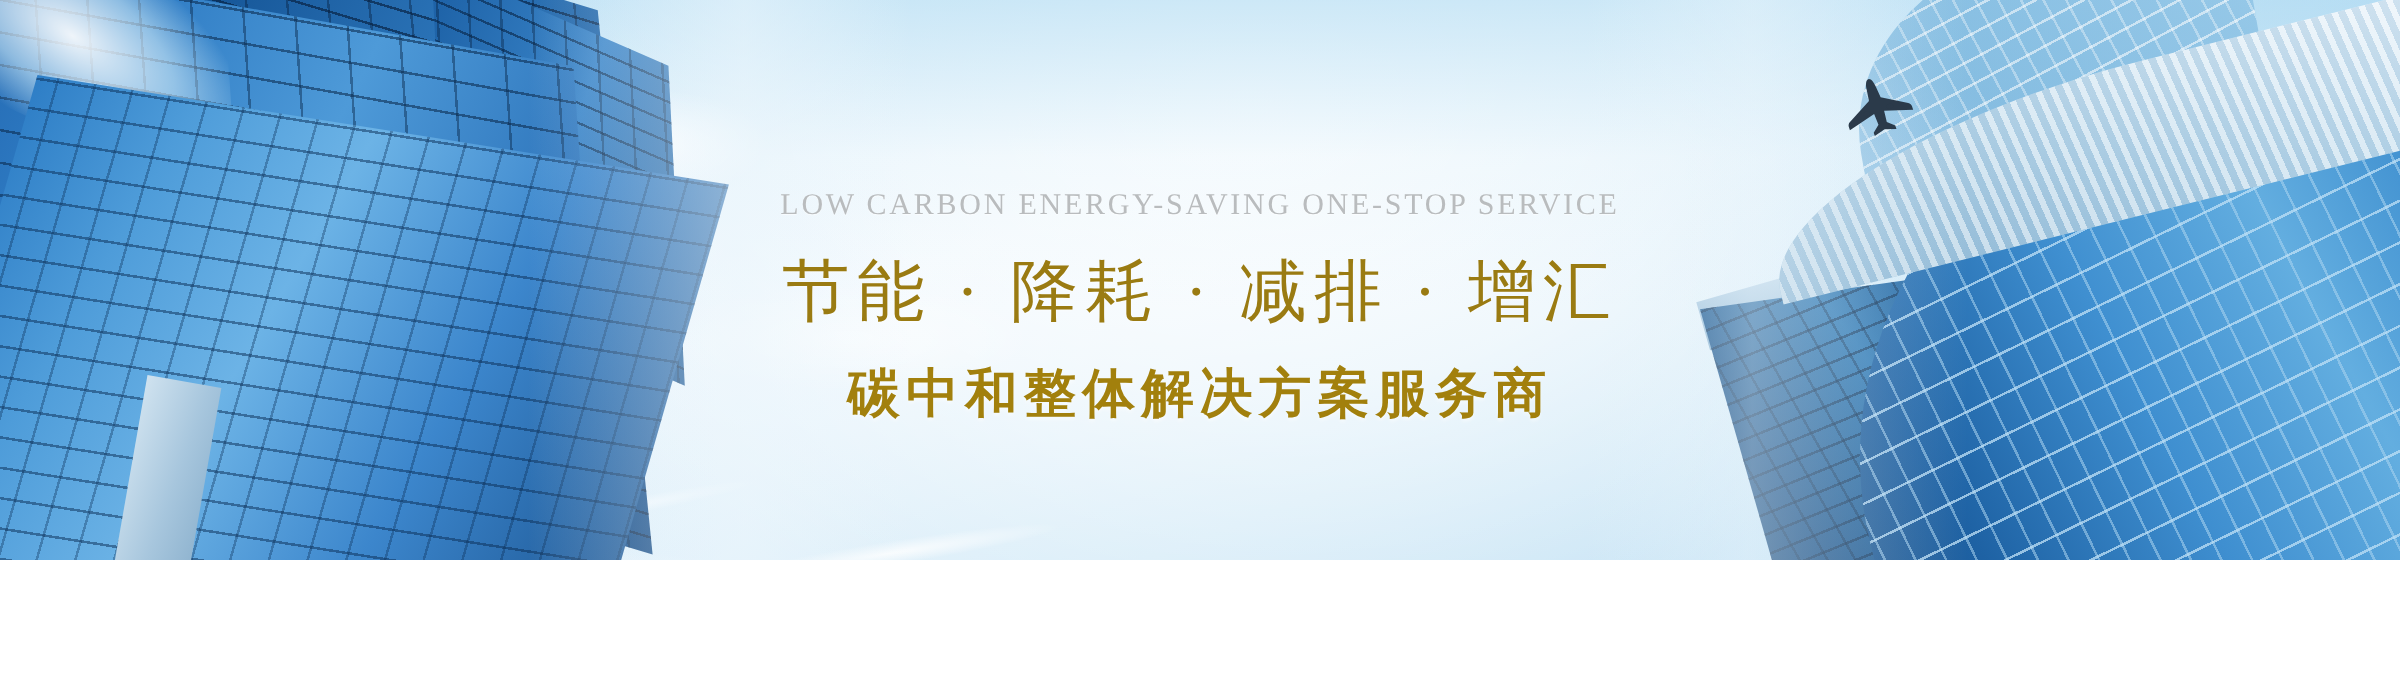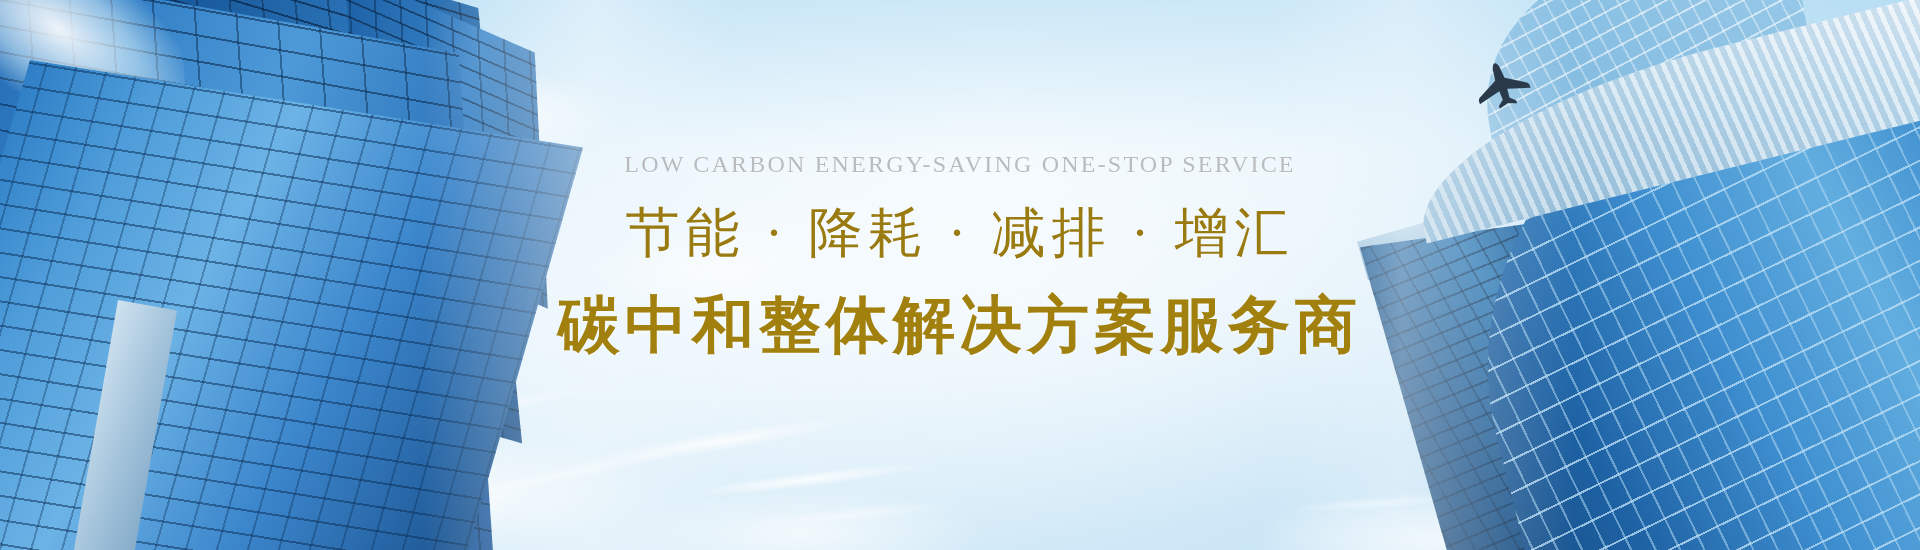--- a/index.html
+++ b/index.html
@@ -5,21 +5,21 @@
   html, body {
     margin: 0;
     padding: 0;
     background: #ffffff;
   }
   * { box-sizing: border-box; }
 
   .banner {
     position: relative;
     width: 1920px;
-    height: 550px;
+    height: 448px;
     overflow: hidden;
     font-family: "Liberation Sans", "DejaVu Sans", sans-serif;
     
     background:
       radial-gradient(ellipse 900px 620px at 52% 18%, rgba(255,255,255,0.96) 0%, rgba(255,255,255,0.55) 38%, rgba(255,255,255,0.0) 72%),
       linear-gradient(160deg, #cfe9f7 0%, #e3f2fb 22%, #eef7fd 42%, #d7ecf8 68%, #b9dcf2 100%);
   }
 
   
   .sky-wash {
@@ -231,21 +231,21 @@
     letter-spacing: 6px;
     color: #9a7b12;
     line-height: 1;
     margin: 0 0 34px 0;
     white-space: nowrap;
     text-shadow: 0 1px 2px rgba(255,255,255,0.55);
   }
   .subhead {
     font-family: "Liberation Sans", "DejaVu Sans", sans-serif;
     font-weight: bold;
-    font-size: 62px;
+    font-size: 42px;
     letter-spacing: 5px;
     color: #a2800d;
     line-height: 1;
     margin: 0;
     white-space: nowrap;
     text-shadow: 0 2px 3px rgba(255,255,255,0.45);
   }
 </style>
 </head>
 <body>

